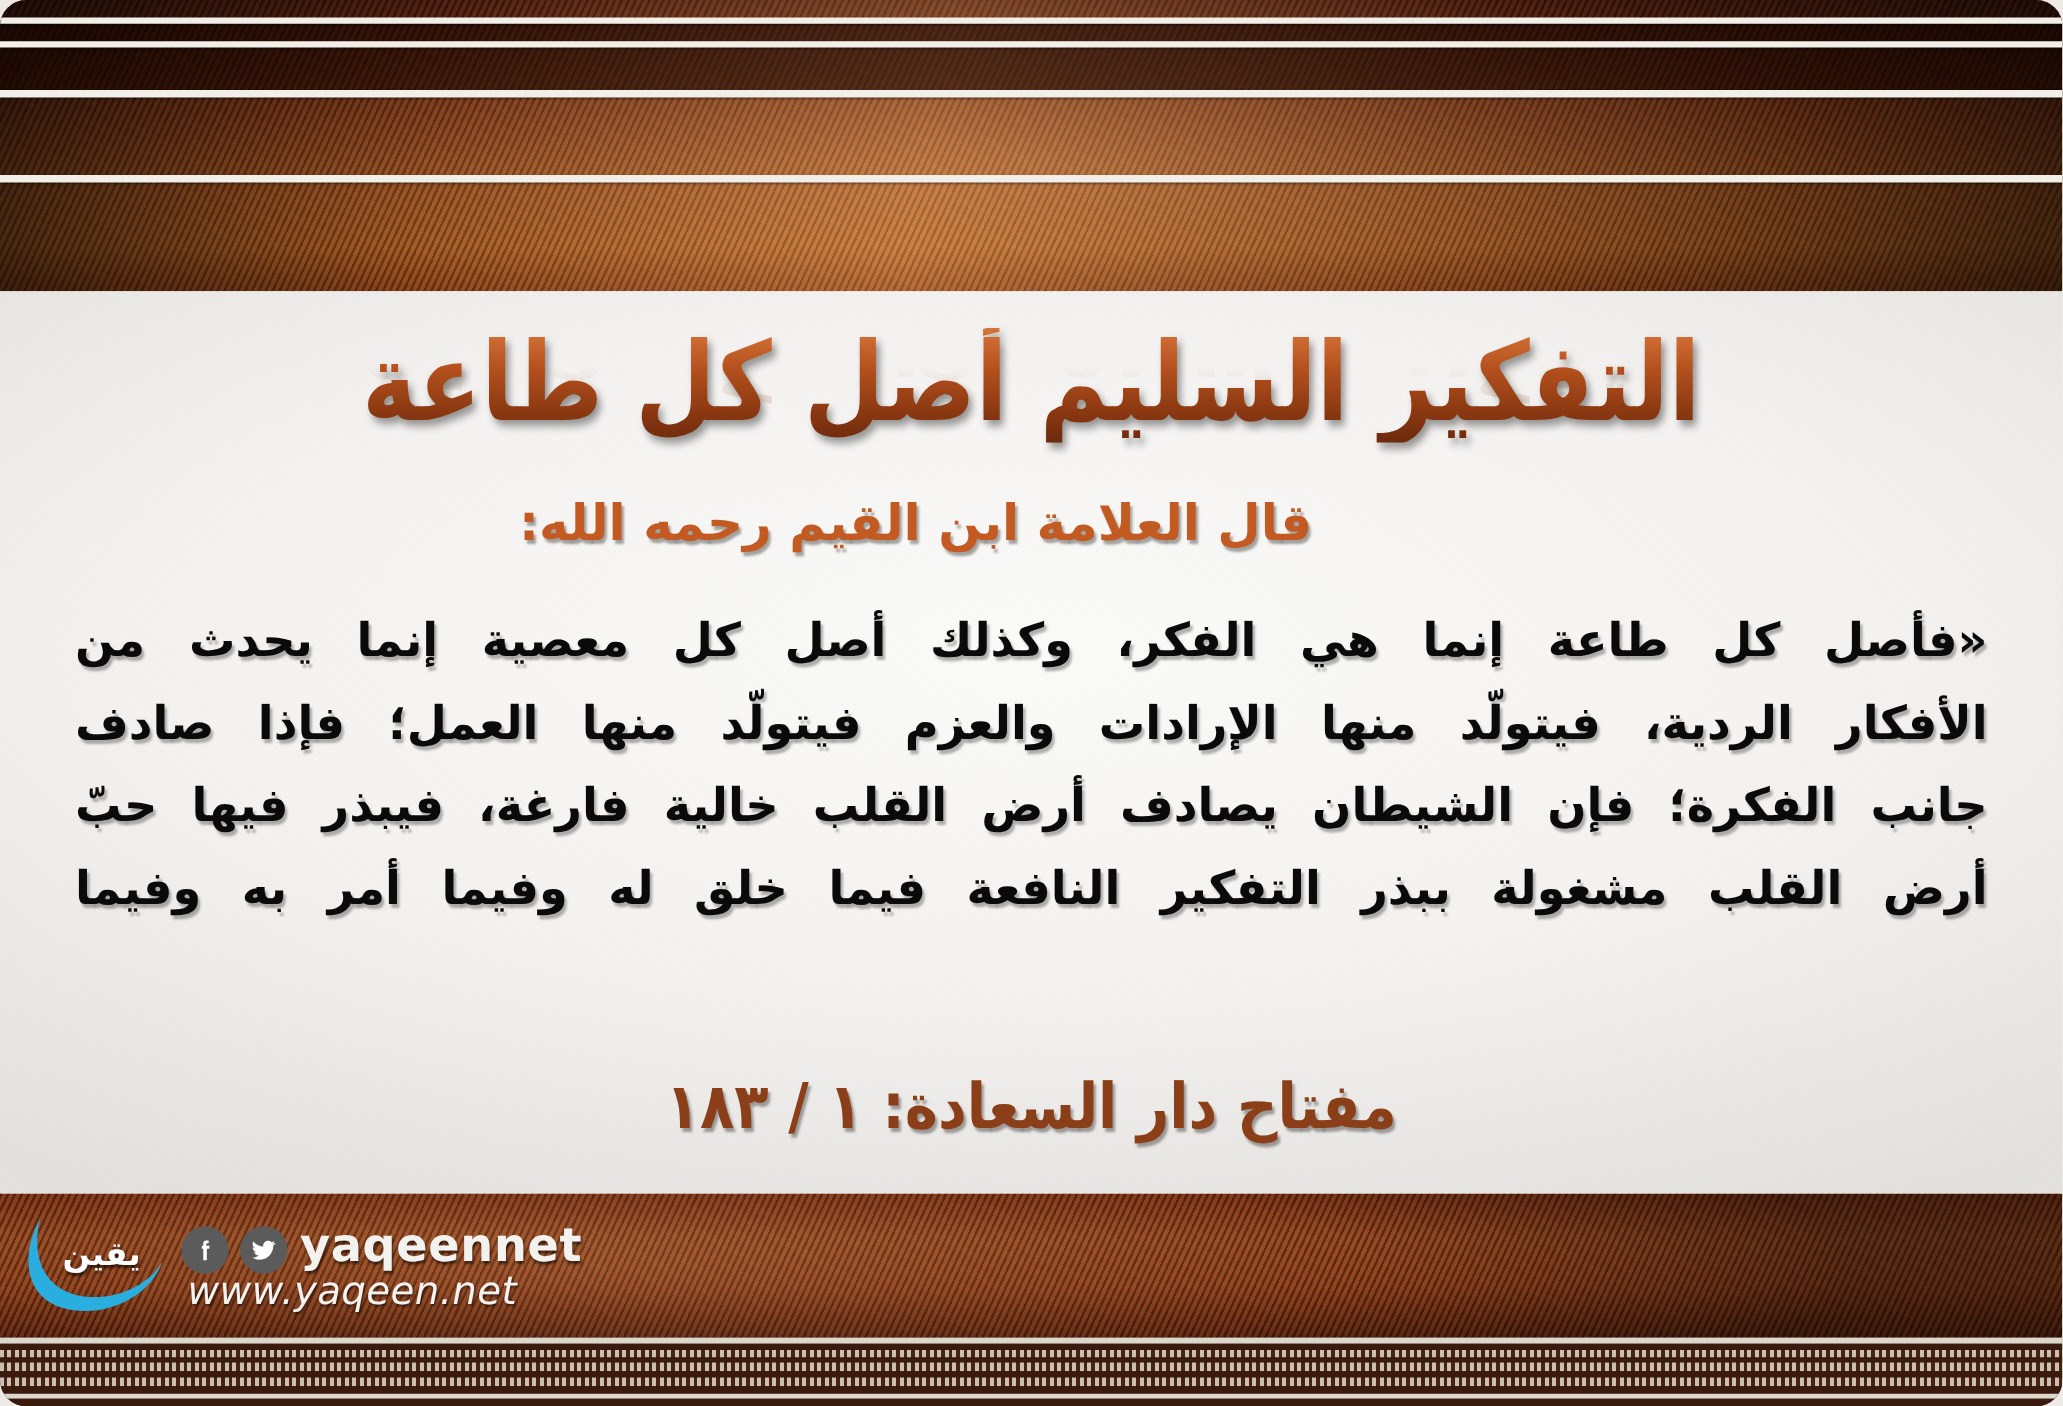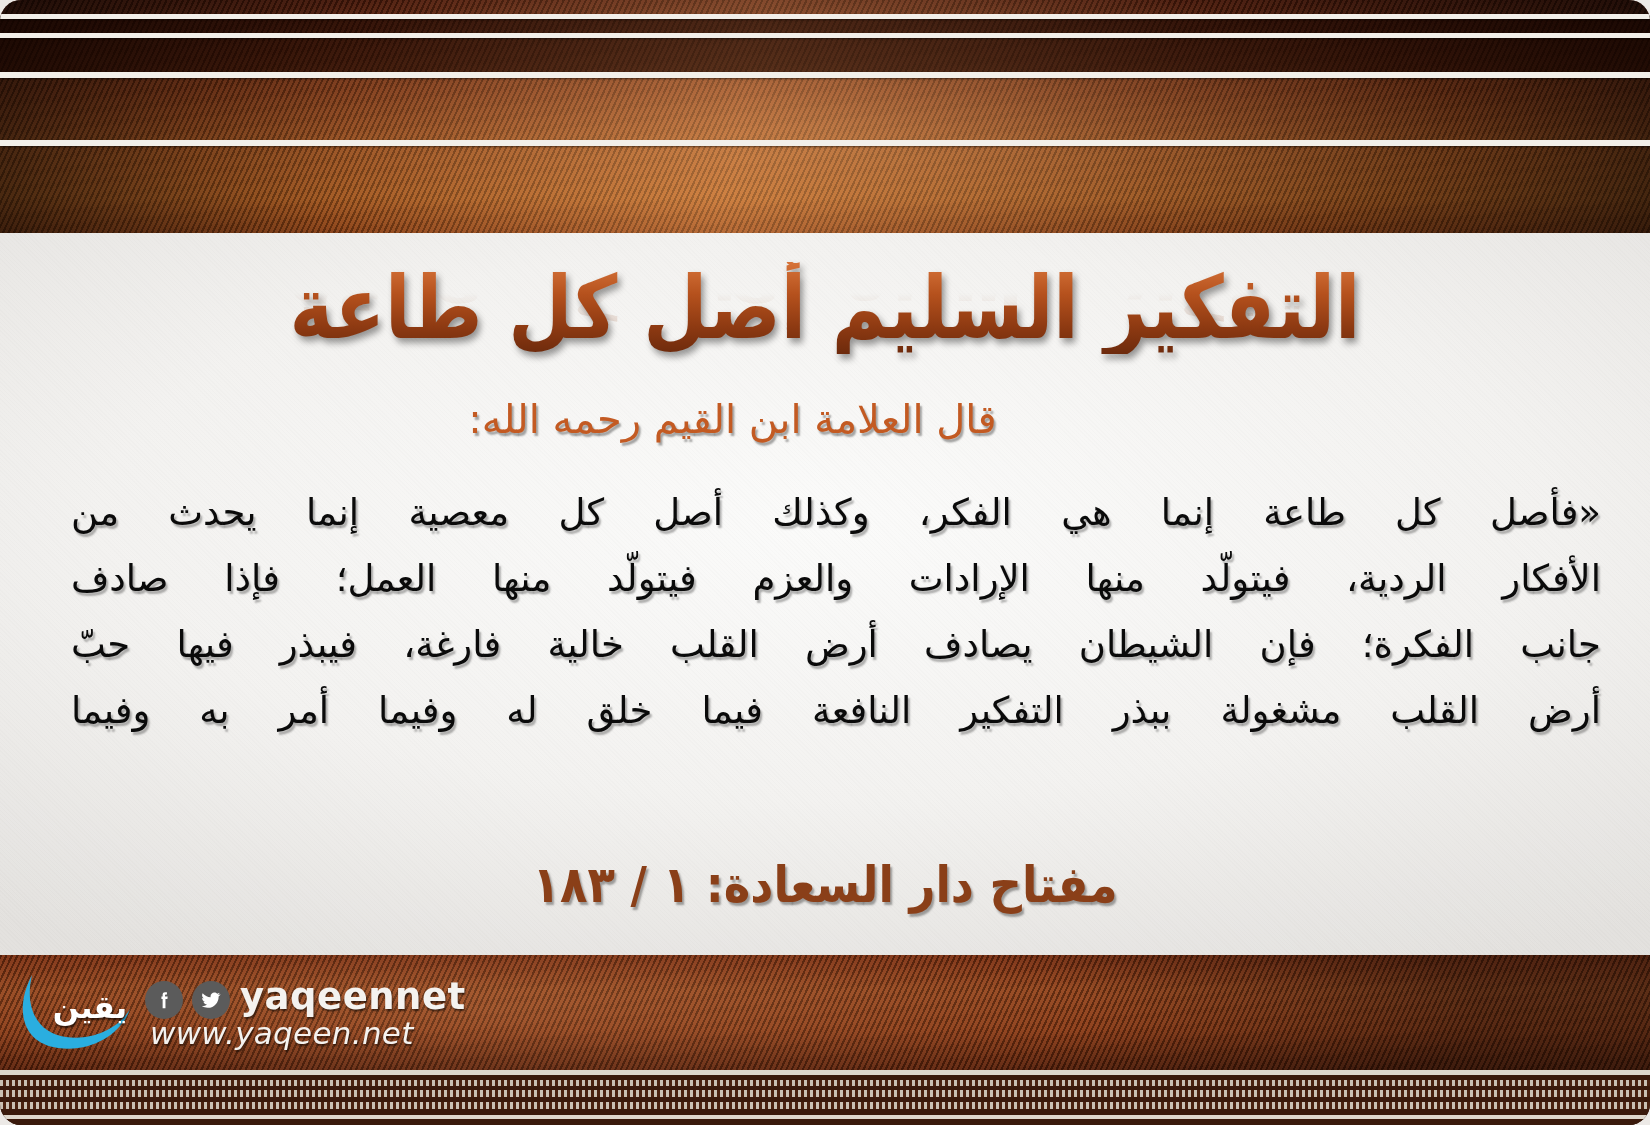--- a/index.html
+++ b/index.html
@@ -67,31 +67,31 @@
     opacity:.30;
     -webkit-mask-image:linear-gradient(to bottom, rgba(0,0,0,.75), rgba(0,0,0,0) 70%);
     mask-image:linear-gradient(to bottom, rgba(0,0,0,.75), rgba(0,0,0,0) 70%);
     pointer-events:none;
   }
 
   
   .attrib{
     position:absolute;left:0;top:396px;width:1465px;text-align:center;
     direction:rtl;
-    font-size:40px;font-weight:normal;
+    font-size:40px;font-weight:bold;
     color:#c35a22;
     text-shadow:2px 3px 2px rgba(0,0,0,.35);
     letter-spacing:0px;
   }
 
   
   .quote{
-    position:absolute;right:49px;top:480px;width:1530px;
+    position:absolute;right:60px;top:480px;width:1530px;
     direction:rtl;text-align:justify;
-    font-size:37px;font-weight:normal;color:#0a0a0a;
+    font-size:37px;font-weight:bold;color:#0a0a0a;
     line-height:66px;
     text-shadow:2px 3px 2px rgba(0,0,0,.30);
     word-spacing:2px;
   }
   .qline{display:block;text-align:justify;text-align-last:justify;white-space:nowrap;}
   .qline.last{text-align-last:center;}
 
   
   .citation{
     position:absolute;left:0;top:855px;width:1650px;text-align:center;
@@ -111,22 +111,22 @@
       linear-gradient(180deg,#7d2f10 0%, #93431a 30%, #8b3a14 65%, #5e220a 100%);
     overflow:hidden;
   }
   .footer .fv{
     position:absolute;inset:0;
     background:radial-gradient(ellipse 60% 130% at 30% 50%, rgba(255,190,130,.14) 0%, rgba(0,0,0,0) 60%, rgba(0,0,0,.40) 100%);
   }
   .logo{position:absolute;left:16px;top:14px;width:120px;height:86px;}
   .swoosh{position:absolute;left:0;top:0;width:120px;height:86px;}
   .logo-text{
-    position:absolute;left:34px;top:20px;width:80px;text-align:center;
-    direction:rtl;font-size:31px;font-weight:bold;color:#ffffff;
+    position:absolute;left:34px;top:20px;width:80px;text-align:left;
+    direction:rtl;font-size:26px;font-weight:bold;color:#ffffff;
     text-shadow:1px 2px 2px rgba(0,0,0,.6);
   }
   .social{position:absolute;left:145px;top:26px;display:flex;align-items:center;gap:9px;}
   .sicon{width:38px;height:38px;border-radius:50%;background:#5b5b5b;display:flex;align-items:center;justify-content:center;}
   .sicon svg{display:block;}
   .handle{
     position:absolute;left:240px;top:20px;
     font-size:37px;color:#f4f2ef;font-weight:bold;letter-spacing:.5px;
     text-shadow:1px 2px 2px rgba(0,0,0,.55);
   }

